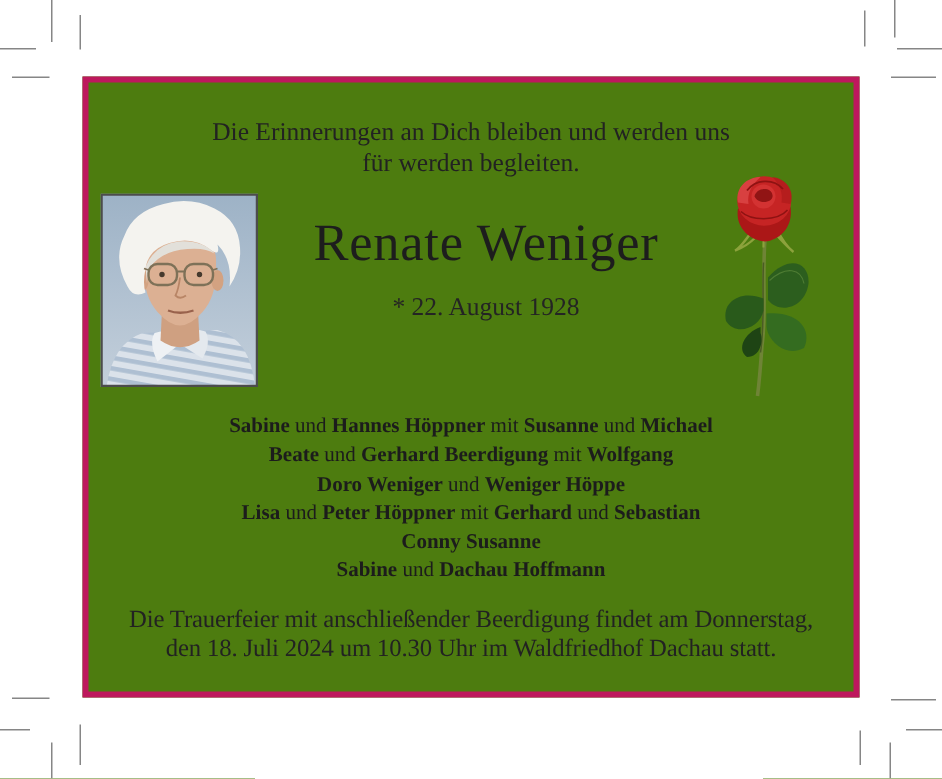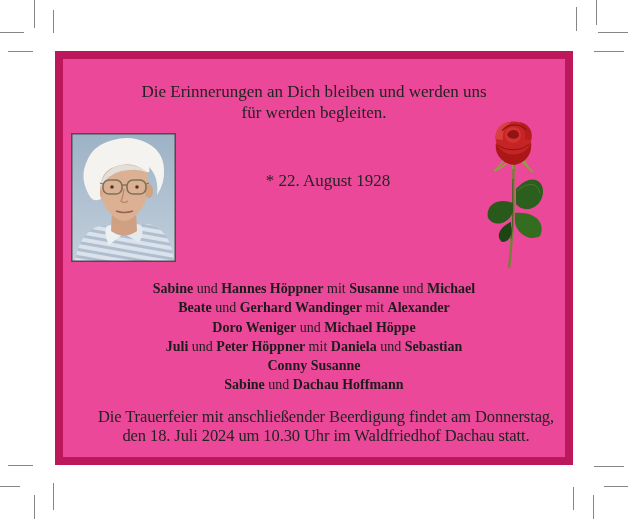--- a/index.html
+++ b/index.html
@@ -9,53 +9,53 @@
     font-family:"Liberation Serif","DejaVu Serif",serif;
     color:#1f1f1f;
   }
   
   .mark{position:absolute;background:#868686;}
   .mark.h{height:1px;}
   .mark.v{width:1px;}
   
   .frame{
     position:absolute;left:55px;top:51px;width:518px;height:414px;
-    box-sizing:border-box;border:8px solid #be185d;background:#ec4899;
+    box-sizing:border-box;border:4px solid #be185d;background:#4d7c0f;
   }
   .inner{position:relative;width:100%;height:100%;}
   .header{
     position:absolute;top:22px;left:0;width:100%;
     text-align:center;font-size:17px;line-height:21px;color:#222;
   }
   .portrait{
     position:absolute;left:8px;top:74px;width:105px;height:129px;
   }
   .portrait svg{display:block;width:100%;height:100%;}
   .center-col{
     position:absolute;left:116px;top:86px;width:298px;text-align:center;
   }
   .name{
     font-size:35px;line-height:41px;letter-spacing:.5px;color:#1d1d1d;
     white-space:nowrap;
   }
   .dates{
-    margin-top:25px;display:flex;justify-content:center;gap:43px;
+    margin-top:12px;display:flex;justify-content:center;gap:43px;
     font-size:17px;line-height:21px;color:#242424;white-space:nowrap;
   }
   .rose{
     position:absolute;left:417px;top:60px;width:68px;height:150px;
   }
   .rose svg{display:block;width:100%;height:100%;}
   .family{
     position:absolute;top:220px;left:0;width:100%;
     text-align:center;font-size:14px;line-height:19.3px;color:#1c1c1c;
   }
   .family .b{font-weight:bold;}
   .funeral{
-    position:absolute;top:348px;left:12px;width:100%;
+    position:absolute;top:348px;left:0;width:100%;
     text-align:center;font-size:16.5px;line-height:19px;color:#222;
     letter-spacing:-0.1px;
   }
 </style>
 </head>
 <body>
 
 <div class="mark v" style="left:34px;top:0;height:28px"></div>
 <div class="mark v" style="left:53px;top:10px;height:23px"></div>
 <div class="mark h" style="left:0;top:32px;width:24px"></div>
@@ -119,20 +119,21 @@
         <circle cx="66" cy="54" r="1.8" fill="#463a2e"></circle>
 
         <path d="M53 56 Q52 64 50 68 Q53 71 57 68" stroke="#b88566" stroke-width="1.2" fill="none"></path>
         <path d="M45 78 Q53 81 62 78" stroke="#99624c" stroke-width="1.5" fill="none"></path>
 
         <rect x="0.75" y="0.75" width="103.5" height="127.5" fill="none" stroke="#4c4c4c" stroke-width="1.5"></rect>
       </svg>
     </div>
 
     <div class="center-col">
+      <div class="name">Renate Weniger</div>
       <div class="dates">
         <span>* 22. August 1928</span>
       </div>
     </div>
 
     <div class="rose">
       <svg viewBox="0 0 68 150" xmlns="http://www.w3.org/2000/svg">
 
         <path d="M34 44 C32 70 35 95 32 115 C31 130 30 141 29 149" stroke="#6f8436" stroke-width="2.4" fill="none"></path>
         <path d="M33 60 C32 80 34 100 31 120" stroke="#4a5c24" stroke-width="1" fill="none"></path>
@@ -153,23 +154,23 @@
         <path d="M51 21 C54 12 48 4 39 3 C44 8 46 14 45 20 Z" fill="#b51d1d"></path>
         <path d="M22 12 C28 4 40 4 46 11" stroke="#8e1212" stroke-width="1.2" fill="none"></path>
         <circle cx="33" cy="16" r="8" fill="#d33232"></circle>
         <path d="M27 16 C28 10 38 9 39 15 C40 20 30 22 27 16 Z" fill="#911414"></path>
         <path d="M18 26 C24 32 42 33 49 25" stroke="#8e1212" stroke-width="1" fill="none"></path>
       </svg>
     </div>
 
     <div class="family">
         <div><span class="b">Sabine</span><span> und </span><span class="b">Hannes Höppner</span><span> mit </span><span class="b">Susanne</span><span> und </span><span class="b">Michael</span></div>
-        <div><span class="b">Beate</span><span> und </span><span class="b">Gerhard Wandinger</span><span> mit </span><span class="b">Alexander</span></div>
-        <div><span class="b">Doro Weniger</span><span> und </span><span class="b">Michael Höppe</span></div>
-        <div><span class="b">Juli</span><span> und </span><span class="b">Peter Höppner</span><span> mit </span><span class="b">Daniela</span><span> und </span><span class="b">Sebastian</span></div>
+        <div><span class="b">Beate</span><span> und </span><span class="b">Gerhard Beerdigung</span><span> mit </span><span class="b">Wolfgang</span></div>
+        <div><span class="b">Doro Weniger</span><span> und </span><span class="b">Weniger Höppe</span></div>
+        <div><span class="b">Lisa</span><span> und </span><span class="b">Peter Höppner</span><span> mit </span><span class="b">Gerhard</span><span> und </span><span class="b">Sebastian</span></div>
         <div><span class="b">Conny Susanne</span></div>
         <div><span class="b">Sabine</span><span> und </span><span class="b">Dachau Hoffmann</span></div>
       </div>
 
     <div class="funeral">
       <div>Die Trauerfeier mit anschließender Beerdigung findet am Donnerstag,</div>
       <div>den 18. Juli 2024 um 10.30 Uhr im Waldfriedhof Dachau statt.</div>
     </div>
 
   </div>

